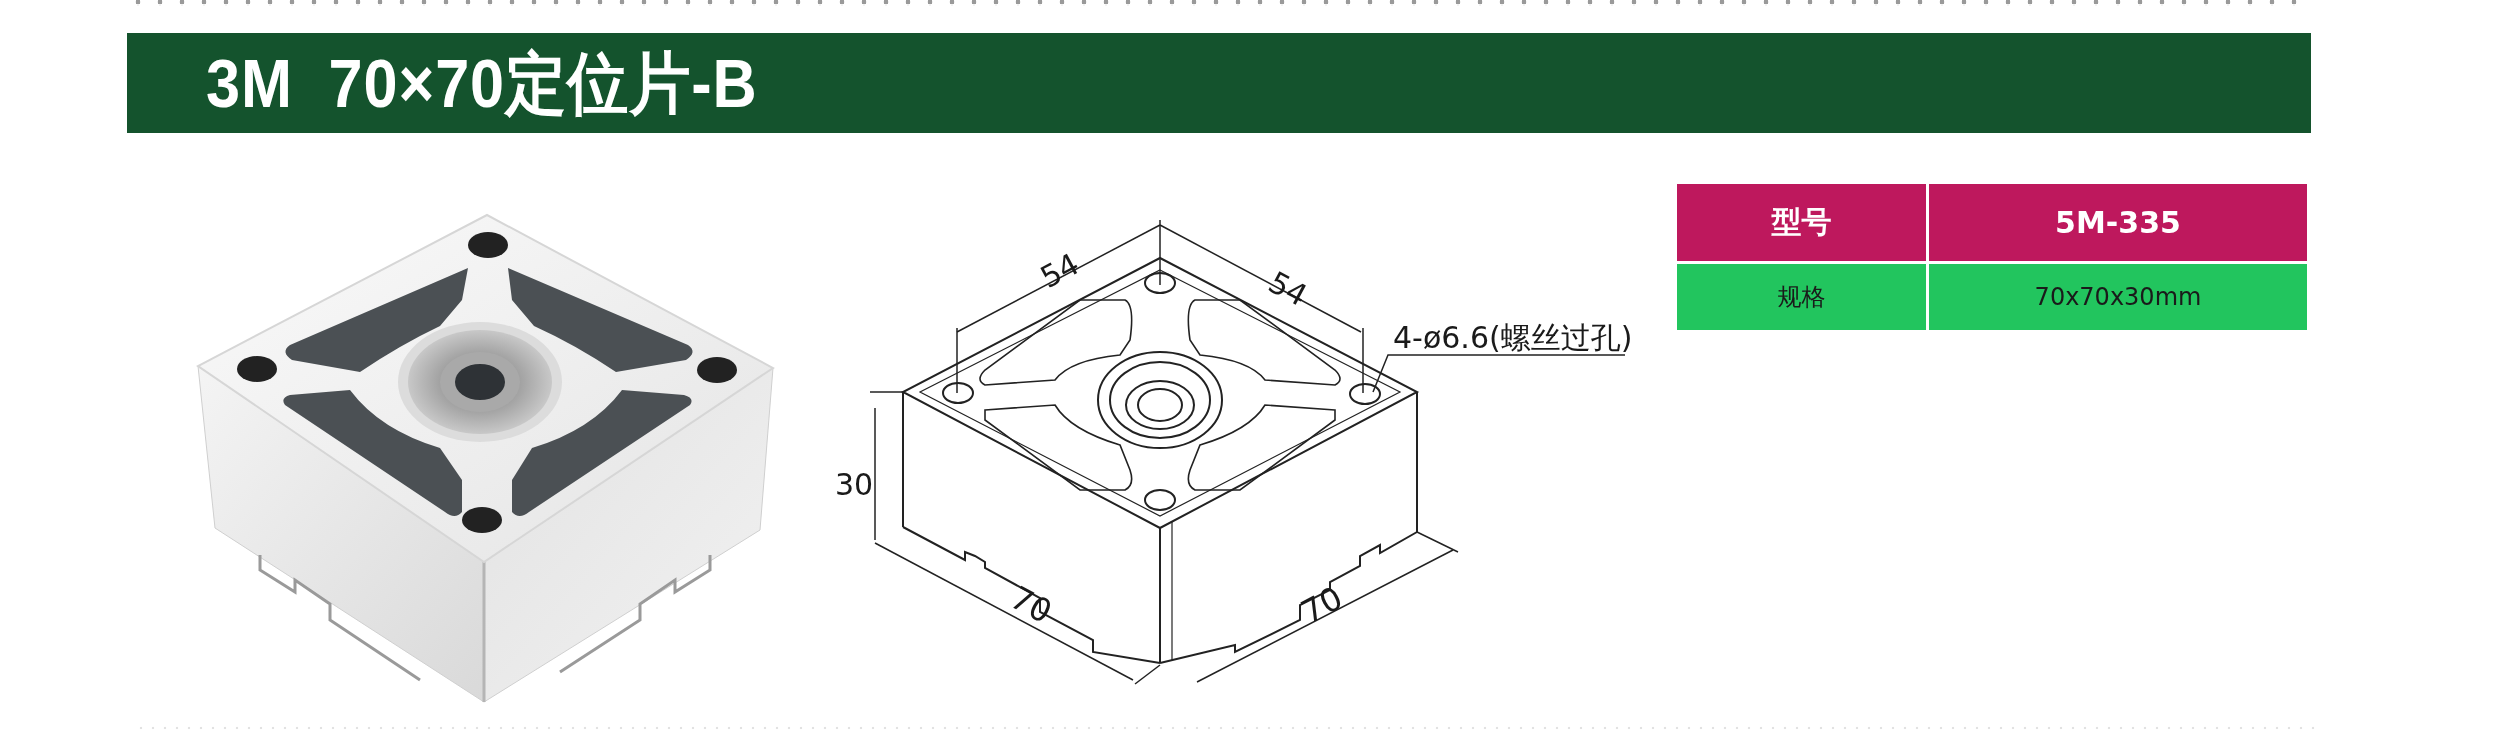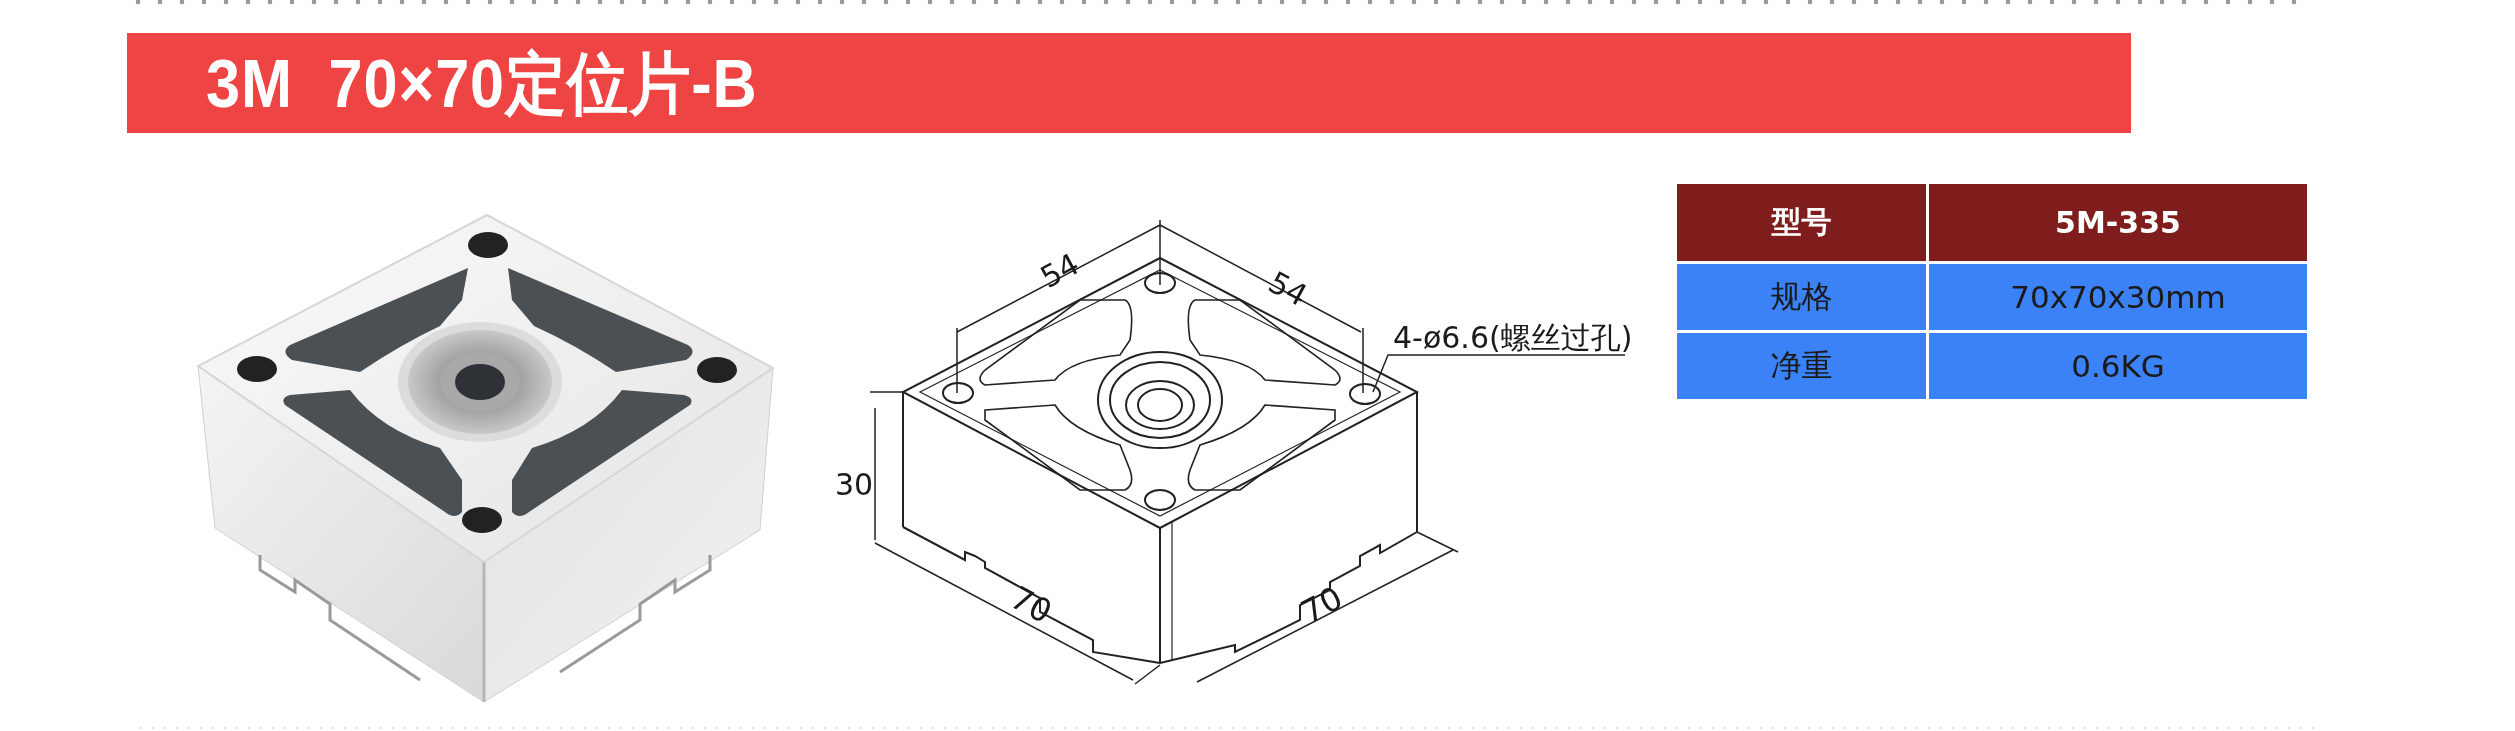--- a/index.html
+++ b/index.html
@@ -4,35 +4,35 @@
 <style>
   html, body { margin: 0; padding: 0; background: #ffffff; }
   body { width: 2515px; height: 731px; position: relative; overflow: hidden;
          font-family: "DejaVu Sans", sans-serif; }
   .dots-top { position: absolute; left: 127px; top: 0; width: 2184px; height: 6px;
     background-image: radial-gradient(circle, #9a9a9a 2.2px, transparent 2.6px);
     background-size: 22px 6px; background-position: 0 -1px; }
   .dots-bottom { position: absolute; left: 135px; top: 726px; width: 2180px; height: 4px;
     background-image: radial-gradient(circle, #e2e2e2 1.2px, transparent 1.6px);
     background-size: 12px 4px; }
-  .banner { position: absolute; left: 127px; top: 33px; width: 2004px; height: 100px;
-    background: #ef4444; }
+  .banner { position: absolute; left: 127px; top: 33px; width: 2184px; height: 100px;
+    background: #14532d; }
   .banner-title { position: absolute; left: 79px; top: 8px; color: #ffffff;
     font-family: "Liberation Sans", sans-serif; font-weight: bold; font-size: 68px;
     line-height: 84px; letter-spacing: 1px; transform: scaleX(0.9); transform-origin: left center; white-space: pre; }
   .photo { position: absolute; left: 180px; top: 190px; width: 620px; height: 530px; }
   .drawing { position: absolute; left: 820px; top: 200px; width: 860px; height: 500px; }
   .drawing .lbl { font-family: "DejaVu Sans", sans-serif; fill: #1a1a1a; }
   table.spec { position: absolute; left: 1677px; top: 184px; width: 630px;
     border-collapse: separate; border-spacing: 0; }
   table.spec td { height: 66px; text-align: center; vertical-align: middle;
-    background: #3b82f6; color: #1a1a1a; font-size: 31px;
+    background: #22c55e; color: #1a1a1a; font-size: 24px;
     font-family: "DejaVu Sans", sans-serif; border-bottom: 3px solid #ffffff; padding: 0; }
   table.spec td.k { width: 249px; border-right: 3px solid #ffffff; }
-  table.spec tr.head td { background: #7f1d1d; color: #ffffff; font-weight: bold;
+  table.spec tr.head td { background: #be185d; color: #ffffff; font-weight: bold;
     height: 77px; font-size: 30px; }
 </style>
 </head>
 <body>
 
 <div class="dots-top"></div>
 
 <div class="banner">
   <div class="banner-title">3M  70×70定位片-B</div>
 </div>
@@ -136,20 +136,16 @@
 <table class="spec">
   <tbody>
       <tr class="head">
     <td class="k">型号</td>
     <td>5M-335</td>
   </tr>
   <tr>
     <td class="k">规格</td>
     <td>70x70x30mm</td>
   </tr>
-  <tr>
-    <td class="k">净重</td>
-    <td>0.6KG</td>
-  </tr>
 </tbody>
   </table>
 
 <div class="dots-bottom"></div>
 
 </body></html>

